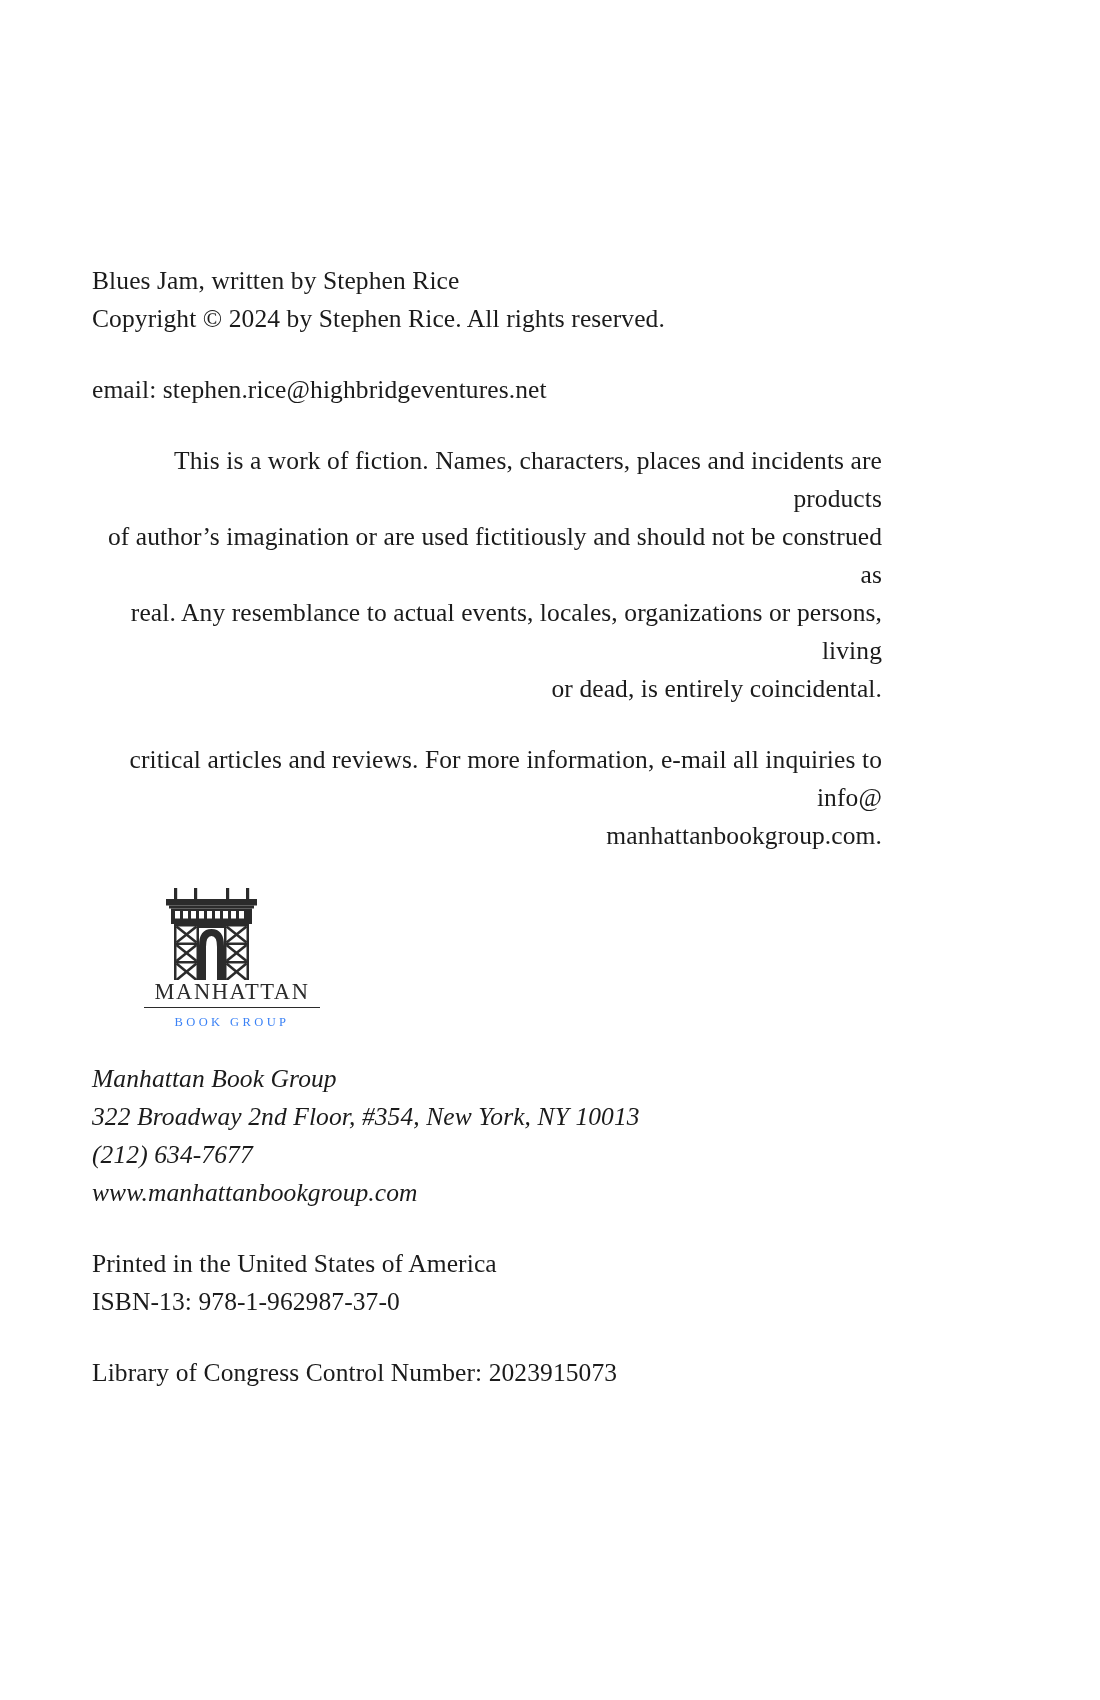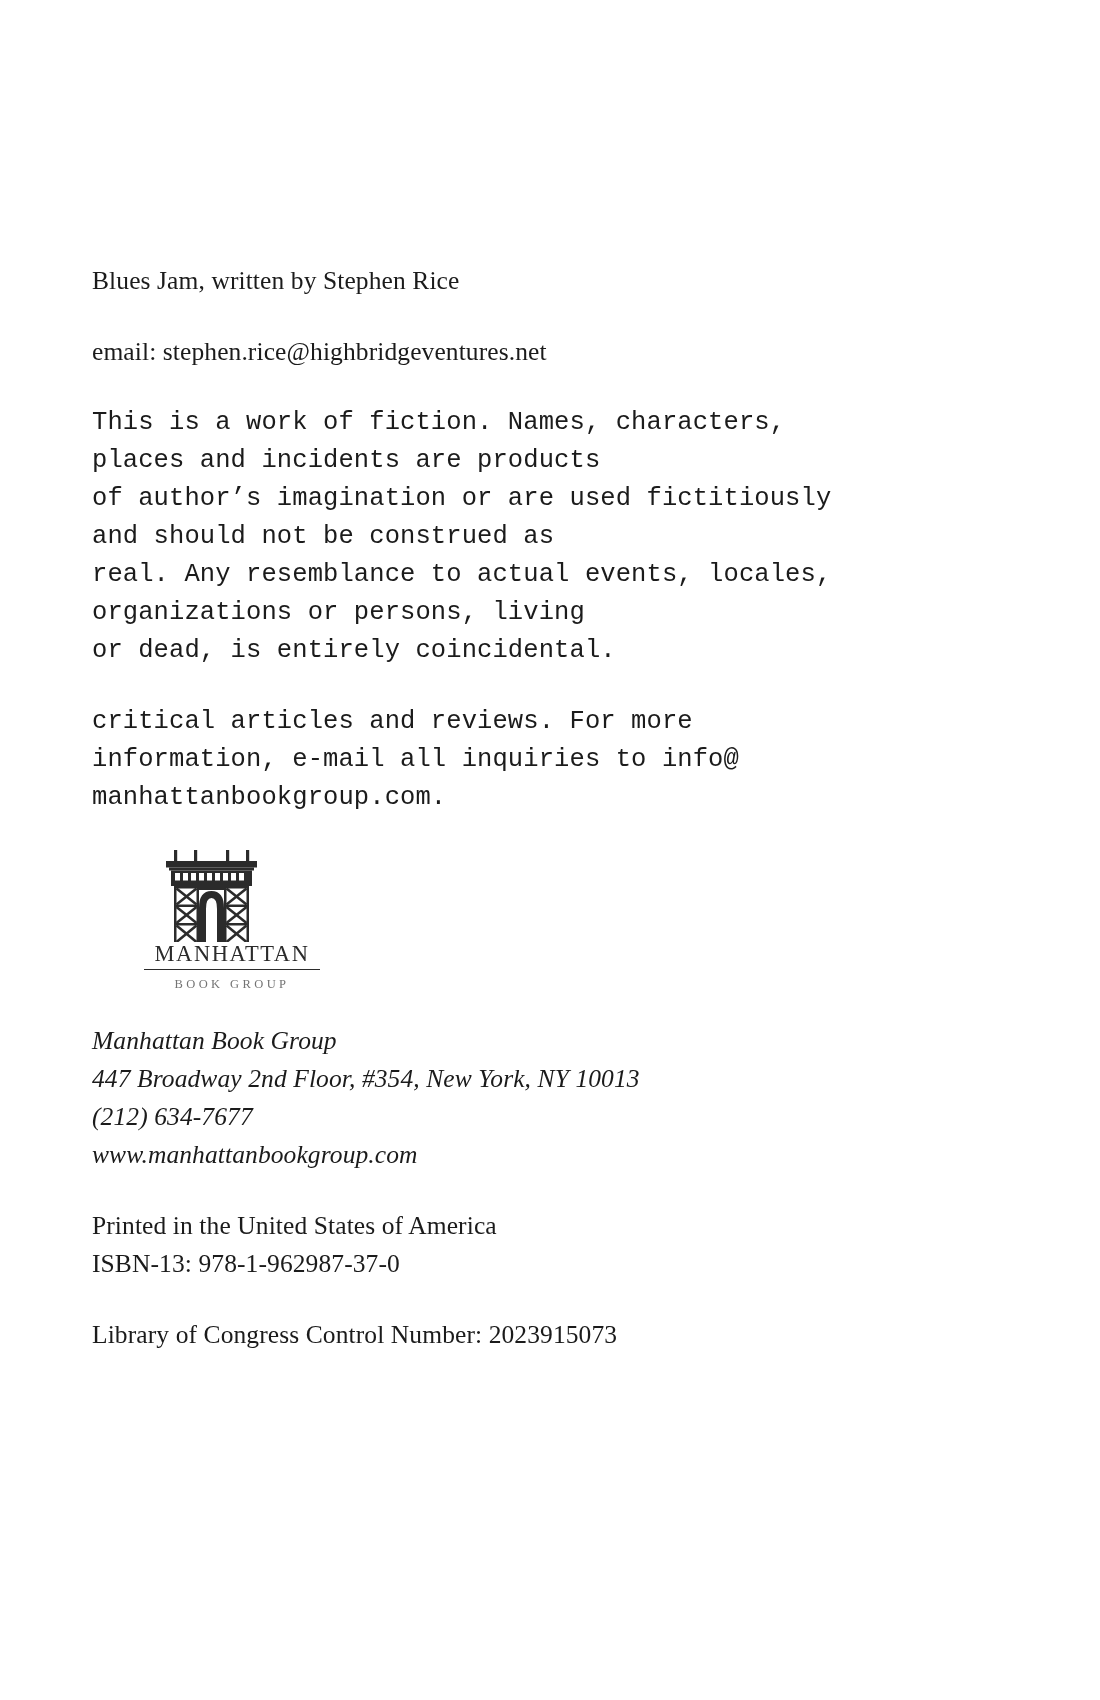--- a/index.html
+++ b/index.html
@@ -39,22 +39,21 @@
   .block + .block {
     margin-top: 33px;
   }
 
   .block .line {
     display: block;
     white-space: pre-wrap;
   }
 
   .para {
-    text-align: left;
-    font-family: Liberation Mono, monospace;
+    text-align: right;
   }
 
   
   .publisher-block {
     margin-top: 33px;
   }
 
   .logo-wrap {
     margin-top: 30px;
     margin-left: 52px;
@@ -86,40 +85,41 @@
   .wordmark-rule {
     height: 1px;
     background: #2b2b2b;
     margin: 3px 0 3px 0;
     width: 100%;
   }
 
   .wordmark-sub {
     font-size: 12.5px;
     letter-spacing: 3.4px;
-    color: #737373;
+    color: #3b82f6;
     line-height: 1;
     display: block;
     white-space: nowrap;
     margin-top: 8px;
   }
 
   .address-block {
     margin-top: 32px;
     font-style: italic;
   }
 </style>
 </head>
 <body>
 
 <div class="page">
   <div class="content">
 
     <div class="block">
       <span class="line">Blues Jam, written by Stephen Rice</span>
+      <span class="line">Copyright © 2024 by Stephen Rice. All rights reserved.</span>
     </div>
 
     <div class="block">
       <span class="line">email: stephen.rice@highbridgeventures.net</span>
     </div>
 
     <div class="block para">
       <span class="line">This is a work of fiction. Names, characters, places and incidents are products</span>
       <span class="line">of author’s imagination or are used fictitiously and should not be construed as</span>
       <span class="line">real. Any resemblance to actual events, locales, organizations or persons, living</span>
@@ -200,21 +200,21 @@
 
         <div class="wordmark">
           <span class="wordmark-main">MANHATTAN</span>
           <div class="wordmark-rule"></div>
           <span class="wordmark-sub">BOOK GROUP</span>
         </div>
       </div>
 
       <div class="address-block">
         <span class="line">Manhattan Book Group</span>
-        <span class="line">447 Broadway 2nd Floor, #354, New York, NY 10013</span>
+        <span class="line">322 Broadway 2nd Floor, #354, New York, NY 10013</span>
         <span class="line">(212) 634-7677</span>
         <span class="line">www.manhattanbookgroup.com</span>
       </div>
     </div>
 
     <div class="block">
       <span class="line">Printed in the United States of America</span>
       <span class="line">ISBN-13: 978-1-962987-37-0</span>
     </div>
 

